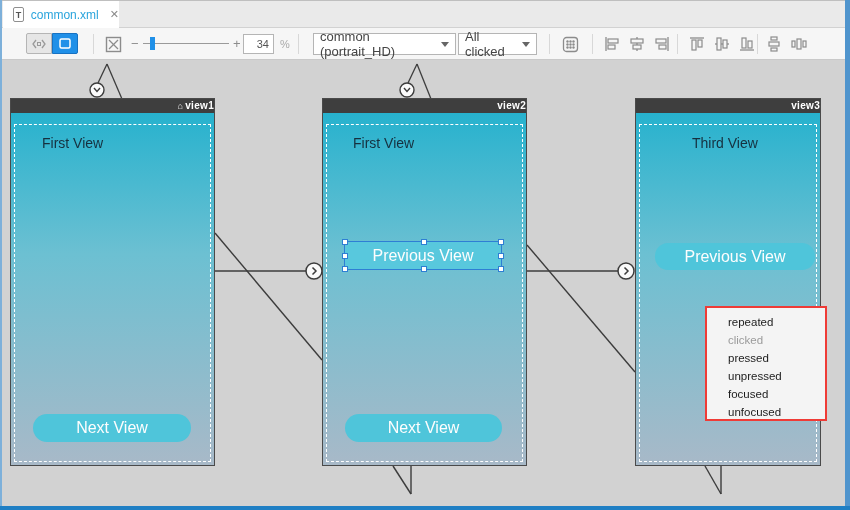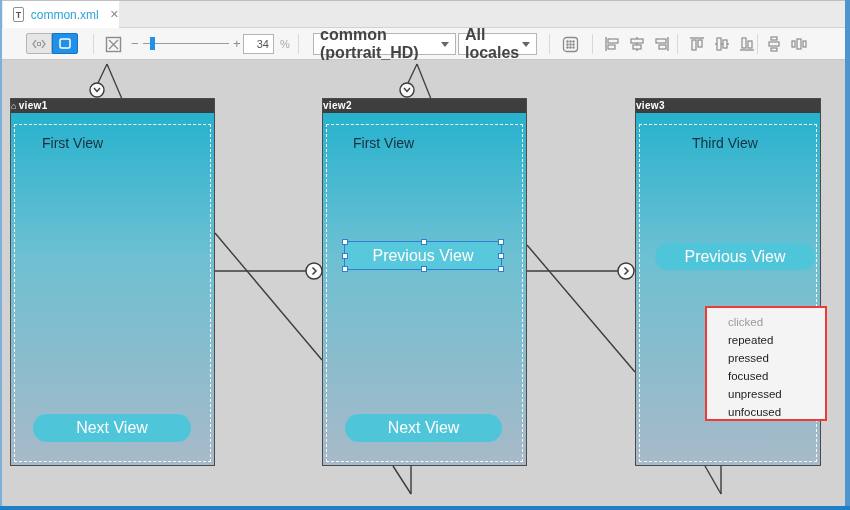--- a/index.html
+++ b/index.html
@@ -25,32 +25,32 @@
   .tb-sep { width:1px; height:20px; top:6px; background:#d8d8d8; }
   .toggle-btn { width:26px; height:21px; top:5px; border:1px solid #b5b5b5; display:flex; align-items:center; justify-content:center; }
   .toggle-src { left:26px; background:#e6e6e6; border-radius:2px 0 0 2px; }
   .toggle-dsn { left:52px; background:#2090e8; border-color:#1872c2; border-radius:0 2px 2px 0; }
   .icon-btn { width:20px; height:20px; top:6px; display:flex; align-items:center; justify-content:center; }
   .tb-glyph { font-size:13px; color:#8c8c8c; top:8px; }
   .slider-track { left:143px; top:15px; width:86px; height:1px; background:#9a9a9a; }
   .slider-handle { position:absolute; left:7px; top:-6px; width:5px; height:13px; background:#2090e8; cursor:pointer; }
   .zoom-input { left:243px; top:6px; width:31px; height:20px; border:1px solid #b5b5b5; background:#fff; font-size:11px; color:#555; text-align:right; padding-right:4px; font-family:"Liberation Sans",sans-serif; }
   .pct { left:280px; top:10px; font-size:11px; color:#aaa; }
-  .dropdown { height:22px; top:5px; background:#fff; border:1px solid #b5b5b5; display:flex; align-items:center; font-size:16px; color:#444; padding:0 6px; cursor:pointer;font-weight:bold; }
+  .dropdown { height:22px; top:5px; background:#fff; border:1px solid #b5b5b5; display:flex; align-items:center; font-size:13px; color:#444; padding:0 6px; cursor:pointer; }
   .dd-config { left:313px; width:143px; }
   .dd-locale { left:458px; width:79px; }
   .dd-arrow { margin-left:auto; width:0; height:0; border-left:4px solid transparent; border-right:4px solid transparent; border-top:5px solid #666; }
 
   
   .canvas { position:absolute; left:0; top:60px; width:850px; height:450px; background:#d2d2d2; }
   .connector-layer { position:absolute; left:0; top:0; z-index:1; }
 
   
   .view { position:absolute; width:205px; height:368px; border:1px solid #4a4a4a; z-index:2; }
-  .view-header { height:14px; background:#3e3e3e; color:#fff; font-size:10px; font-weight:bold; text-align:left; line-height:14px; letter-spacing:0.3px; }
+  .view-header { height:14px; background:#3e3e3e; color:#fff; font-size:10px; font-weight:bold; text-align:right; line-height:14px; letter-spacing:0.3px; }
   .start-glyph { font-size:9px; margin-right:2px; }
   .view-content { position:relative; width:100%; height:352px; background:linear-gradient(180deg,#27b2ce 0%, #6cc0d2 40%, #a8b9c8 100%); }
   .view-dashed { position:absolute; left:3px; right:3px; top:11px; bottom:3px; border:1px dashed #ffffff; pointer-events:none; }
   .view-caption { position:absolute; font-size:14px; color:#16303f; }
   .btn-pill { position:absolute; background:#4fc5da; color:#fdfdfd; font-size:16px; text-align:center; cursor:pointer; }
   .popup { position:absolute; background:#f4f4f4; border:2px solid #ef3b36; z-index:3; padding-top:5px; }
   .popup-item { font-size:11.5px; color:#1c1c1c; padding-left:21px; line-height:18px; cursor:pointer; }
   .popup-item.disabled { color:#9b9b9b; }
 
   
@@ -101,21 +101,21 @@
     <input class="zoom-input" value="34" style="">
     <span class="pct">%</span>
 
     <div class="tb-sep" style="left:298px"></div>
 
     <div class="dropdown dd-config">
       <span>common (portrait_HD)</span>
       <span class="dd-arrow"></span>
     </div>
     <div class="dropdown dd-locale">
-      <span>All locales</span>
+      <span>All clicked</span>
       <span class="dd-arrow"></span>
     </div>
 
     <div class="tb-sep" style="left:549px"></div>
 
     <div class="icon-btn" style="left:560px">
       <svg width="17" height="17" viewBox="0 0 17 17">
         <rect x="1.5" y="1.5" width="14" height="14" rx="3" fill="none" stroke="#8c8c8c" stroke-width="1.3"></rect>
         <circle cx="5.5" cy="5.5" r="1.2" fill="#8c8c8c"></circle>
           <circle cx="8.5" cy="5.5" r="1.2" fill="#8c8c8c"></circle>
@@ -260,25 +260,25 @@
     </div>
 
     <div class="view" style="left:635px; top:38px; width:186px;">
       <div class="view-header"><span>view3</span></div>
       <div class="view-content">
         <div class="view-dashed"></div>
         <div class="view-caption" style="left:32px; top:22px;margin-left:24px;">Third View</div>
         <div class="btn-pill" style="left:19px; top:130px; width:160px; height:27px; line-height:27px; border-radius:13px;">Previous View</div>
 
         <div class="popup" style="left:69px; top:193px; width:122px; height:115px;">
+          <div class="popup-item">repeated</div>
           <div class="popup-item disabled">clicked</div>
-          <div class="popup-item">repeated</div>
           <div class="popup-item">pressed</div>
+          <div class="popup-item">unpressed</div>
           <div class="popup-item">focused</div>
-          <div class="popup-item">unpressed</div>
           <div class="popup-item">unfocused</div>
         </div>
       </div>
     </div>
   </div>
 
   <div class="frame-top"></div>
   <div class="frame-left"></div>
   <div class="frame-right"></div>
   <div class="frame-bottom"></div>

